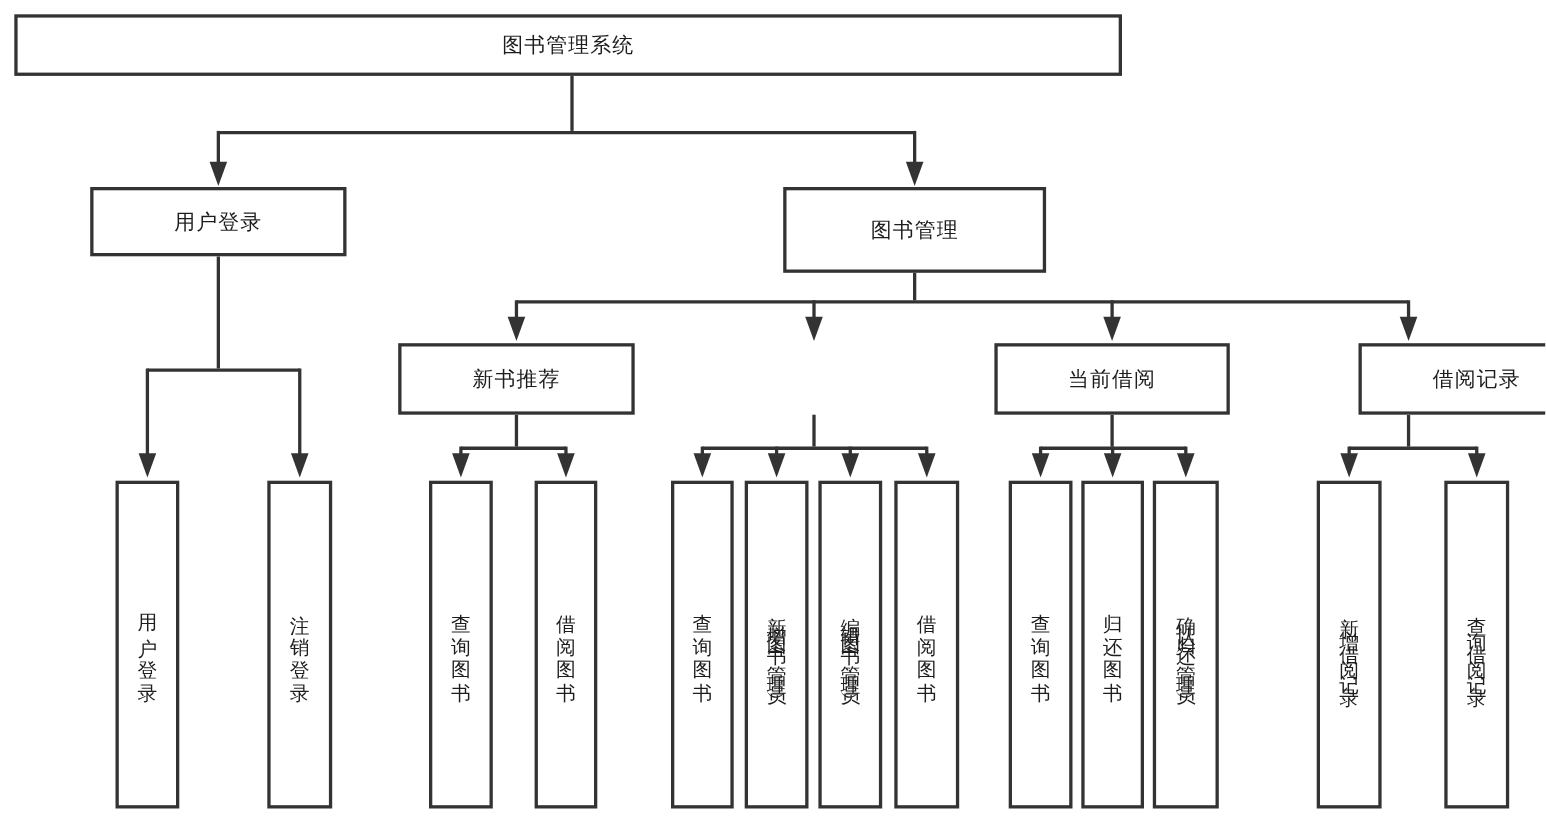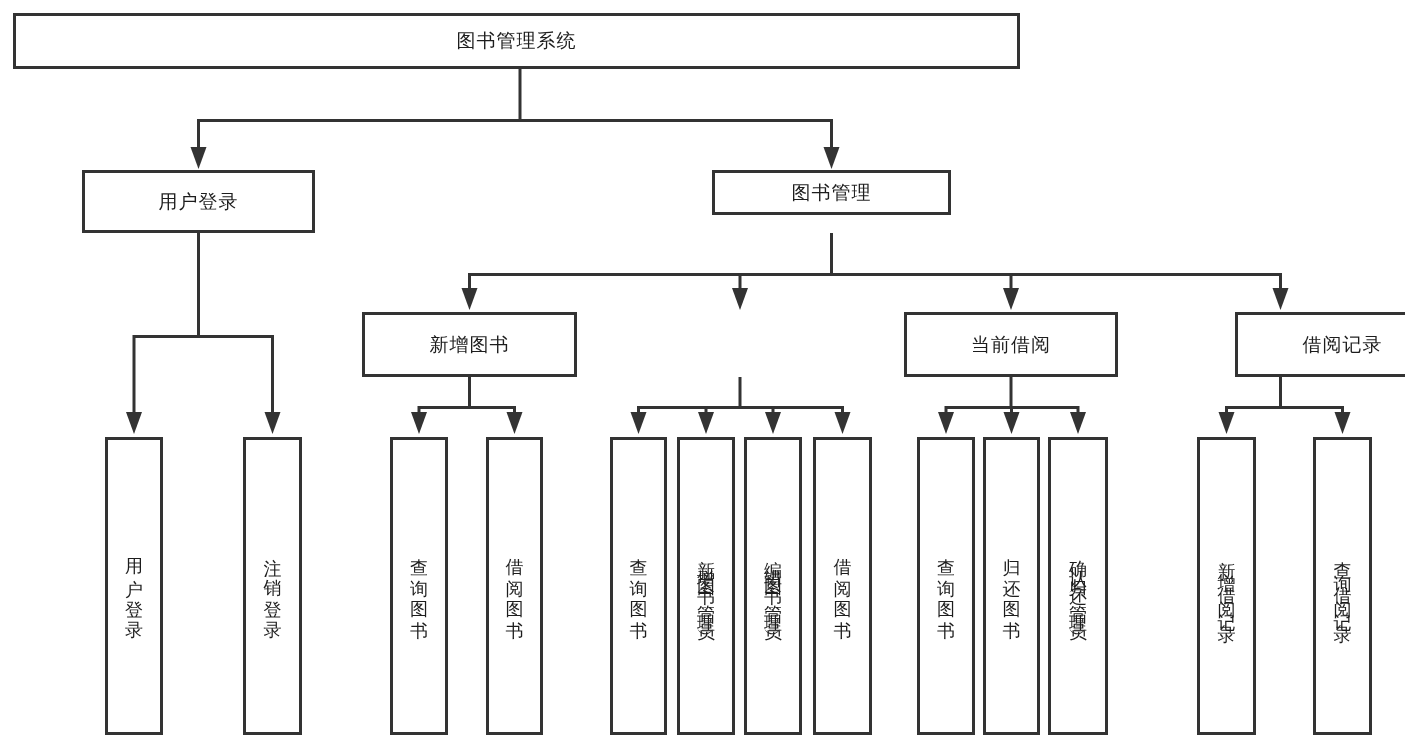--- a/index.html
+++ b/index.html
@@ -110,26 +110,26 @@
     <polygon points="1334.5,412 1350.5,412 1342.5,434" fill="#333333" stroke="none"></polygon>
   </svg>
 
   <div class="hbox" style="left:13px;top:13px;width:1007px;height:56px;">
     <span>图书管理系统</span>
   </div>
 
   <div class="hbox" style="left:82px;top:170px;width:233px;height:63px;">
     <span>用户登录</span>
   </div>
-  <div class="hbox" style="left:712px;top:170px;width:239px;height:45px;">
+  <div class="hbox" style="left:712px;top:170px;width:239px;height:78px;">
     <span>图书管理</span>
   </div>
 
   <div class="hbox" style="left:362px;top:312px;width:215px;height:65px;">
-    <span>新增图书</span>
+    <span>新书推荐</span>
   </div>
   <div class="hbox" style="left:904px;top:312px;width:214px;height:65px;">
     <span>当前借阅</span>
   </div>
   <div class="hbox" style="left:1235px;top:312px;width:215px;height:65px;">
     <span>借阅记录</span>
   </div>
 
   <div class="vbox sp4" style="left:105px;top:437px;width:58px;height:298px;">
     <span>用户登录</span>

